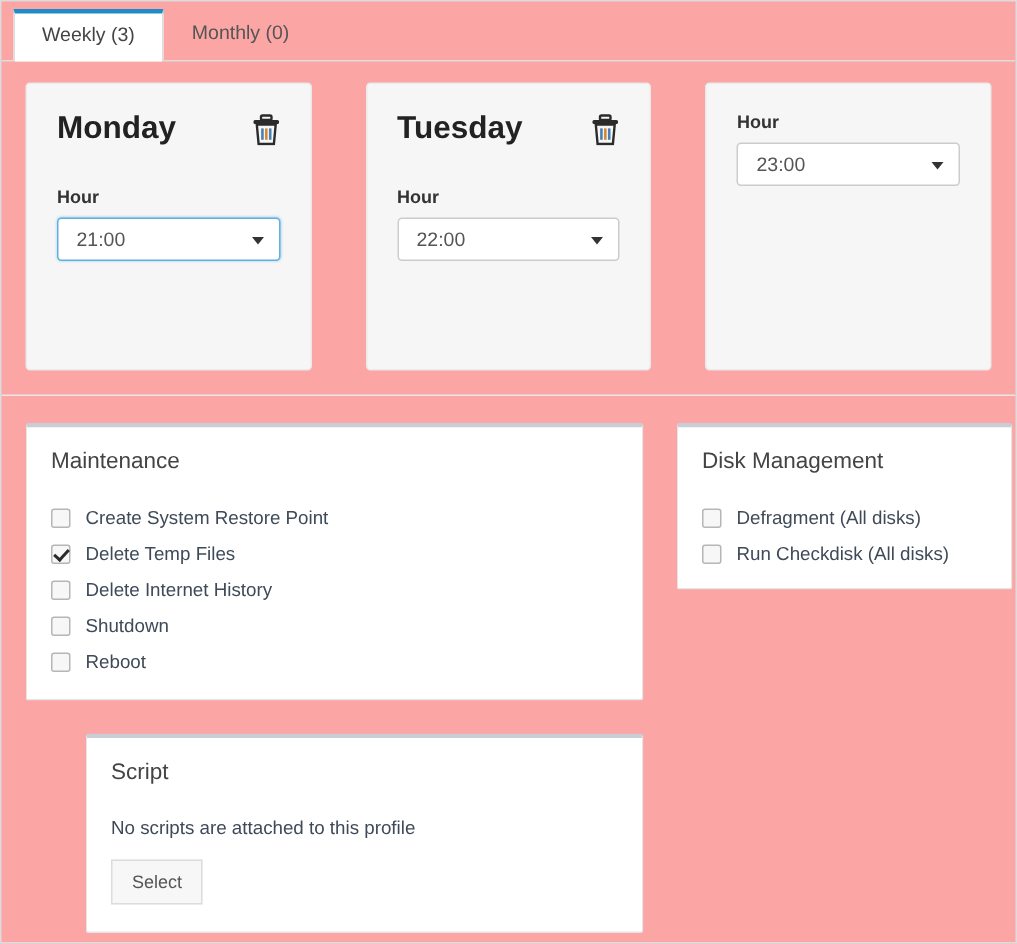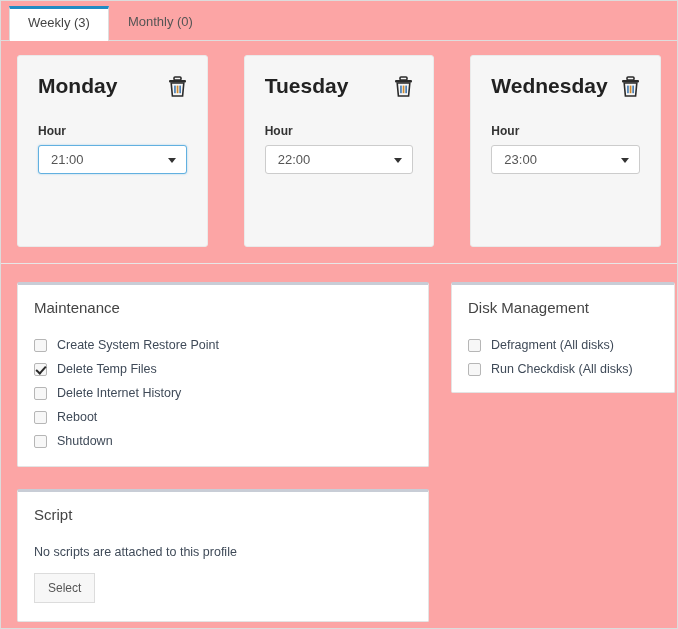--- a/index.html
+++ b/index.html
@@ -223,21 +223,21 @@
     display: inline-block;
     background: #f7f7f7;
     border: 1px solid #dcdcdc;
     border-radius: 0;
     padding: 7px 13px;
     font-size: 12px;
     color: #555555;
     cursor: pointer;
     font-family: "Liberation Sans", sans-serif;
   }
-  .script-panel { padding-bottom: 18px; }
+  .script-panel { padding-bottom: 18px; margin-left: 40px; }
   .panel-maintenance { padding-bottom: 18px; }
 </style>
 </head>
 <body>
 
 <div class="viewport">
 
   <div class="tabstrip">
     <div class="tab active">
       <span>Weekly (3)</span>
@@ -289,35 +289,20 @@
         </button>
       </div>
       <div class="field-label">Hour</div>
       <div class="select-box">
         <span>22:00</span>
         <span class="select-caret"></span>
       </div>
     </div>
 
     <div class="day-card">
-      <div class="day-head">
-        <div class="day-title">Wednesday</div>
-        <button class="trash-btn">
-          <span>
-            <svg width="19" height="21" viewBox="0 0 19 21" aria-hidden="true">
-              <rect x="6" y="1" width="7" height="3" rx="1" fill="none" stroke="#2b2b2b" stroke-width="1.6"></rect>
-              <rect x="1" y="4" width="17" height="2.6" rx="1" fill="#2b2b2b"></rect>
-              <path d="M3.2 7 L15.8 7 L14.6 20 L4.4 20 Z" fill="none" stroke="#2b2b2b" stroke-width="1.6"></path>
-              <rect x="6.1" y="9.6" width="1.7" height="7.6" fill="#4a7fb5"></rect>
-              <rect x="8.7" y="9.6" width="1.7" height="7.6" fill="#d08a2e"></rect>
-              <rect x="11.3" y="9.6" width="1.7" height="7.6" fill="#4a7fb5"></rect>
-            </svg>
-          </span>
-        </button>
-      </div>
       <div class="field-label">Hour</div>
       <div class="select-box">
         <span>23:00</span>
         <span class="select-caret"></span>
       </div>
     </div>
 
   </div>
 
   <div class="row-divider"></div>
@@ -340,26 +325,26 @@
             <span class="check-label">Delete Temp Files</span>
           </label>
 
           <label class="check-row">
             <span class="checkbox"></span>
             <span class="check-label">Delete Internet History</span>
           </label>
 
           <label class="check-row">
             <span class="checkbox"></span>
+            <span class="check-label">Shutdown</span>
+          </label>
+
+          <label class="check-row">
+            <span class="checkbox"></span>
             <span class="check-label">Reboot</span>
-          </label>
-
-          <label class="check-row">
-            <span class="checkbox"></span>
-            <span class="check-label">Shutdown</span>
           </label>
 
         </div>
       </div>
 
       <div class="panel script-panel">
         <div class="panel-title">Script</div>
         <div class="script-empty">No scripts are attached to this profile</div>
         <button class="btn">Select</button>
       </div>

